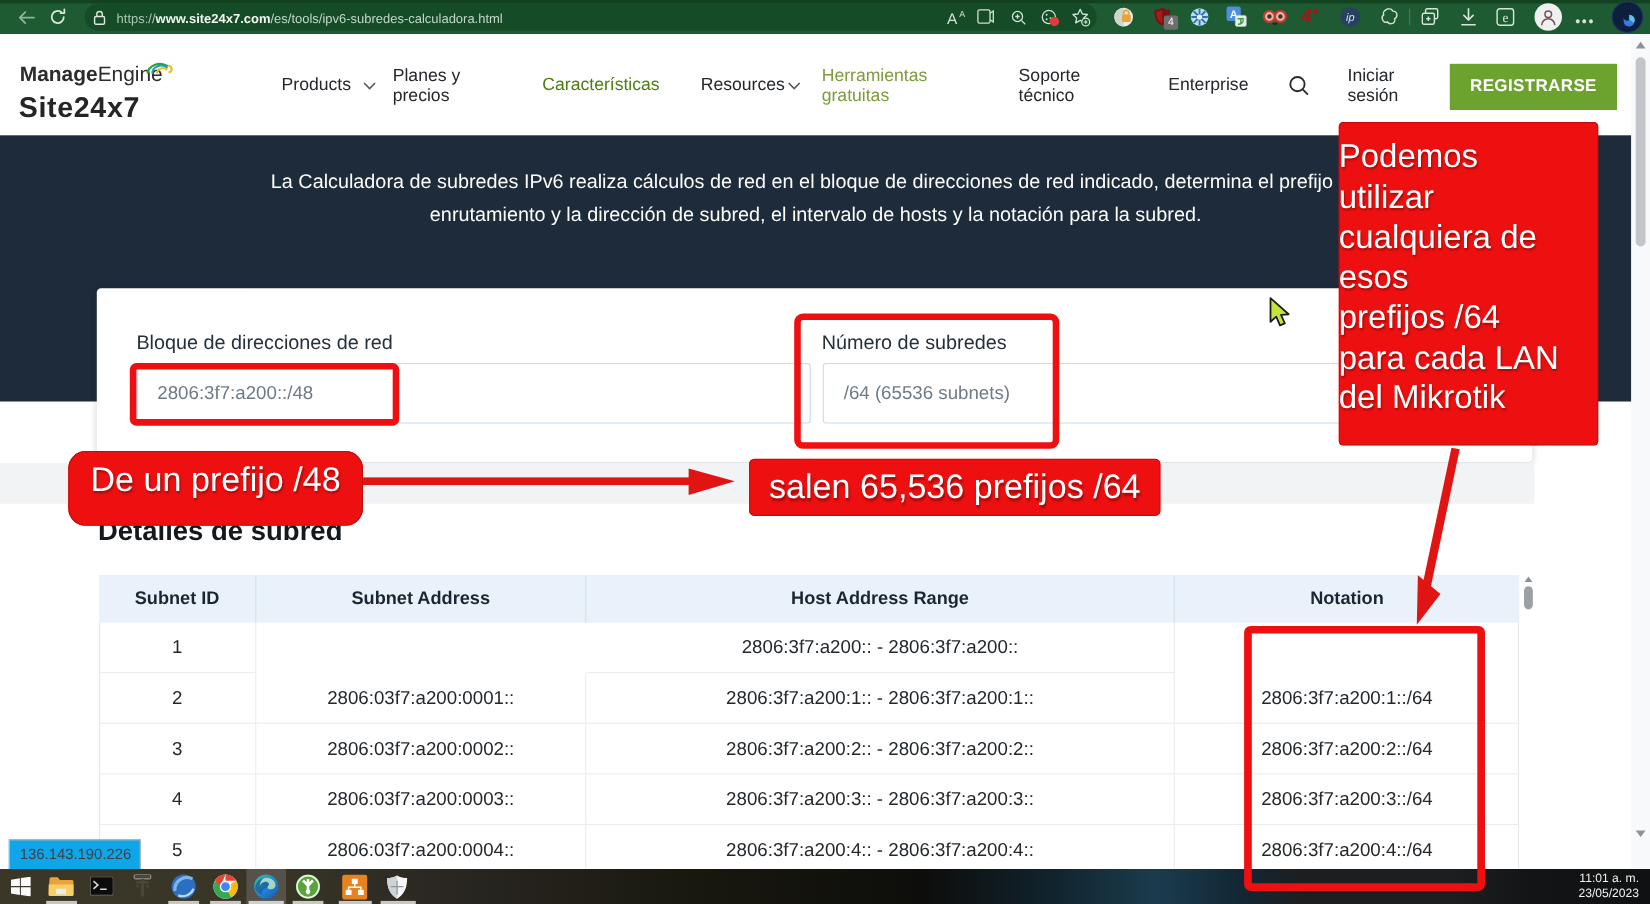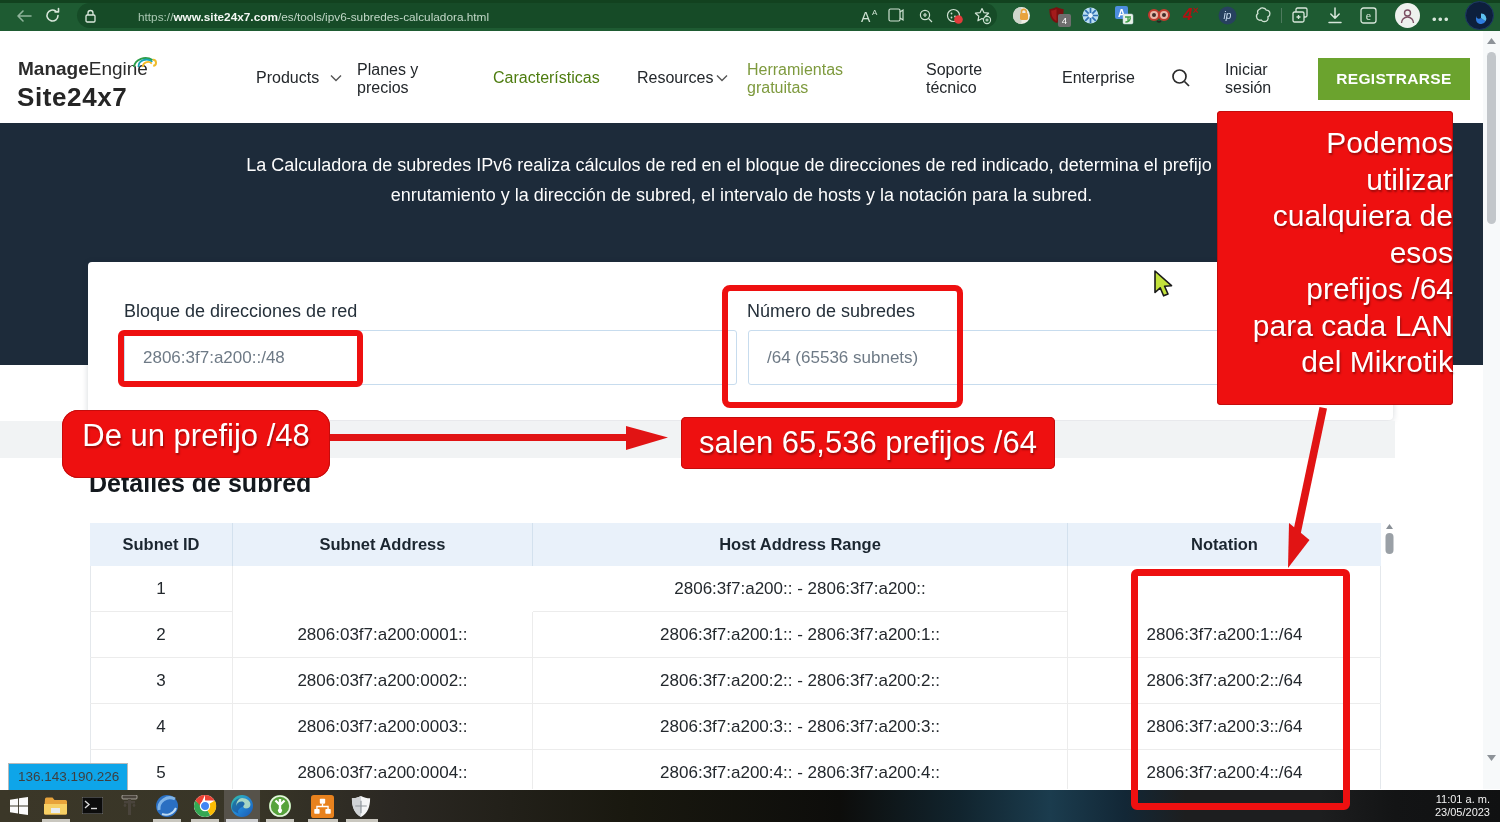--- a/index.html
+++ b/index.html
@@ -22,21 +22,21 @@
     <path d="M14 8.5 a5.5 5.5 0 1 1 -2.2 -4.4" stroke="#d7e6da" stroke-width="1.6" fill="none" stroke-linecap="round"></path>
     <path d="M14.5 1.5 v3.4 h-3.4" fill="none" stroke="#d7e6da" stroke-width="1.6" stroke-linecap="round" stroke-linejoin="round"></path>
   </svg>
 
   <div class="abs" style="left:77px;top:3px;width:920px;height:25px;background:#164b27;border-radius:13px;"></div>
 
   <svg class="abs" style="left:84px;top:9px;" width="13" height="14" viewBox="0 0 13 14">
     <rect x="2" y="6" width="9" height="7" rx="1.2" fill="none" stroke="#dbe8dd" stroke-width="1.3"></rect>
     <path d="M4 6 V4 a2.5 2.5 0 0 1 5 0 V6" fill="none" stroke="#dbe8dd" stroke-width="1.3"></path>
   </svg>
-  <div class="abs" style="left:106px;top:9.5px;font-size:11.8px;color:#a9c8b2;white-space:nowrap;margin-left:32px;">https://<span style="color:#f4f8f4;font-weight:bold;">www.site24x7.com</span><span style="color:#c2d8c8;">/es/tools/ipv6-subredes-calculadora.html</span></div>
+  <div class="abs" style="left:106px;top:9.5px;font-size:11.8px;color:#a9c8b2;white-space:nowrap;">https://<span style="color:#f4f8f4;font-weight:bold;">www.site24x7.com</span><span style="color:#c2d8c8;">/es/tools/ipv6-subredes-calculadora.html</span></div>
 
   <svg class="abs" style="left:860px;top:7px;" width="20" height="17" viewBox="0 0 20 17">
   <text x="1" y="15" font-size="14" fill="#cfe2d3" font-family="Liberation Sans">A</text>
   <text x="12" y="8" font-size="8" fill="#cfe2d3" font-family="Liberation Sans">A</text>
 </svg>
   <svg class="abs" style="left:888px;top:8px;" width="16" height="15" viewBox="0 0 16 15">
     <rect x="1" y="1" width="11" height="12" rx="1.5" fill="none" stroke="#cfe2d3" stroke-width="1.2"></rect>
     <path d="M12 4 l3 -2 v10 l-3 -2" fill="none" stroke="#cfe2d3" stroke-width="1.2"></path>
   </svg>
   <svg class="abs" style="left:918px;top:8px;" width="16" height="16" viewBox="0 0 16 16">
@@ -217,21 +217,21 @@
 <div class="abs" style="left:722px;top:285px;width:241px;height:123px;border:6px solid #ee1010;border-radius:8px;"></div>
 <div class="abs" style="left:1131px;top:569px;width:219px;height:241px;border:7px solid #ee1010;border-radius:6px;z-index:9;"></div>
 
 <div class="abs" style="left:62px;top:410px;width:268px;height:68px;border-radius:16px;box-shadow:inset 0 0 0 1px #c50c0c;background:#ee1010;color:#fff;font-size:31px;text-align:center;line-height:51px;text-shadow:1px 2px 2px rgba(0,0,0,0.35);">De un prefijo /48</div>
 <svg class="abs" style="left:330px;top:424px;" width="340" height="30" viewBox="0 0 340 30">
   <rect x="0" y="10" width="300" height="7" fill="#e11414"></rect>
   <path d="M296 2 L338 13.5 L296 26 z" fill="#e11414"></path>
 </svg>
 <div class="abs" style="left:681px;top:417px;width:374px;height:52px;border-radius:5px;box-shadow:inset 0 0 0 1px #c50c0c;background:#ee1010;color:#fff;font-size:31px;text-align:center;line-height:51px;text-shadow:1px 2px 2px rgba(0,0,0,0.35);">salen 65,536 prefijos /64</div>
 
-<div class="abs" style="z-index:9;left:1217px;top:111px;width:236px;height:294px;border-radius:4px;box-shadow:inset 0 0 0 1px #c50c0c;background:#ee1010;color:#fff;font-size:30px;text-align:right;line-height:36.5px;padding-top:14px;text-shadow:1px 2px 2px rgba(0,0,0,0.35);">Podemos<br>utilizar<br>cualquiera de<br>esos<br>prefijos /64<br>para cada LAN<br>del Mikrotik</div>
+<div class="abs" style="z-index:9;left:1217px;top:111px;width:236px;height:294px;border-radius:4px;box-shadow:inset 0 0 0 1px #c50c0c;background:#ee1010;color:#fff;font-size:30px;text-align:left;line-height:36.5px;padding-top:14px;text-shadow:1px 2px 2px rgba(0,0,0,0.35);">Podemos<br>utilizar<br>cualquiera de<br>esos<br>prefijos /64<br>para cada LAN<br>del Mikrotik</div>
 <svg class="abs" style="left:1275px;top:405px;z-index:9;" width="60" height="168" viewBox="0 0 60 168">
   <path d="M44.5 2 L52 3.5 L25 132 L17.5 130 z" fill="#e11414"></path>
   <path d="M14 118 L34.5 135 L13 163 z" fill="#e11414"></path>
 </svg>
 
 <div class="abs" style="left:8px;top:763px;width:120px;height:27px;background:#0ea5e9;border:1px solid #b9b9b9;border-bottom:none;font-size:13.5px;color:#3f3f3f;line-height:26px;padding-left:9px;">136.143.190.226</div>
 
 <svg class="abs" style="left:1152px;top:270px;z-index:11;" width="26" height="30" viewBox="0 0 26 30">
   <path d="M3 1 L3 22.5 L8.2 17.8 L11.6 25.8 L16 24 L12.6 16.2 L19.5 15.7 z" fill="#c3e23c" stroke="#1a1a1a" stroke-width="1.6" stroke-linejoin="round"></path>
 </svg>

